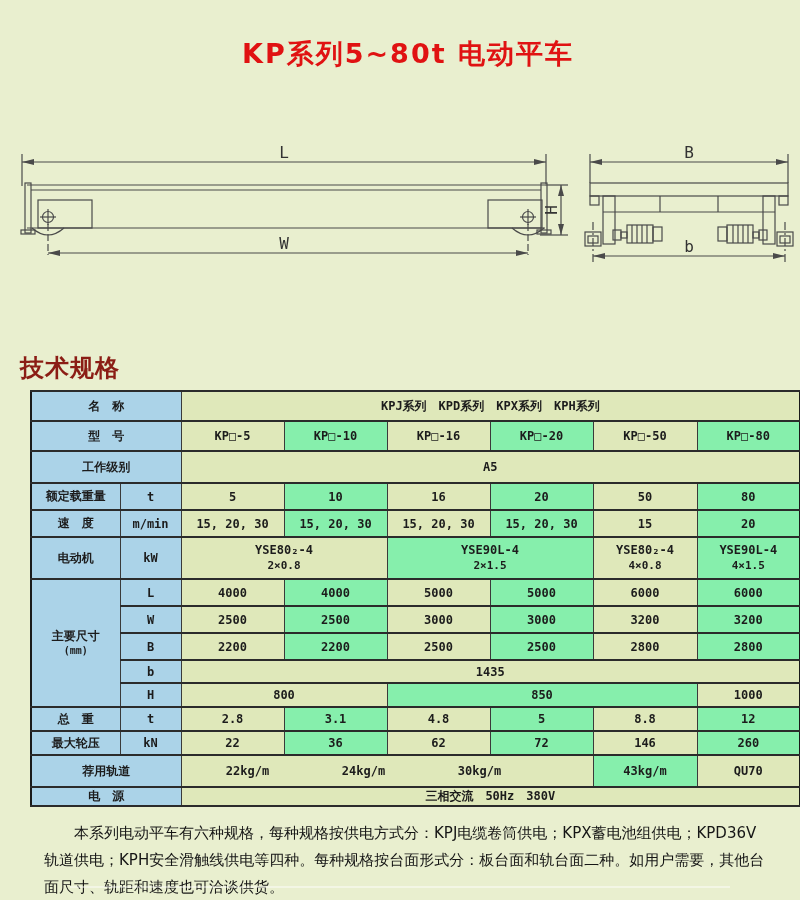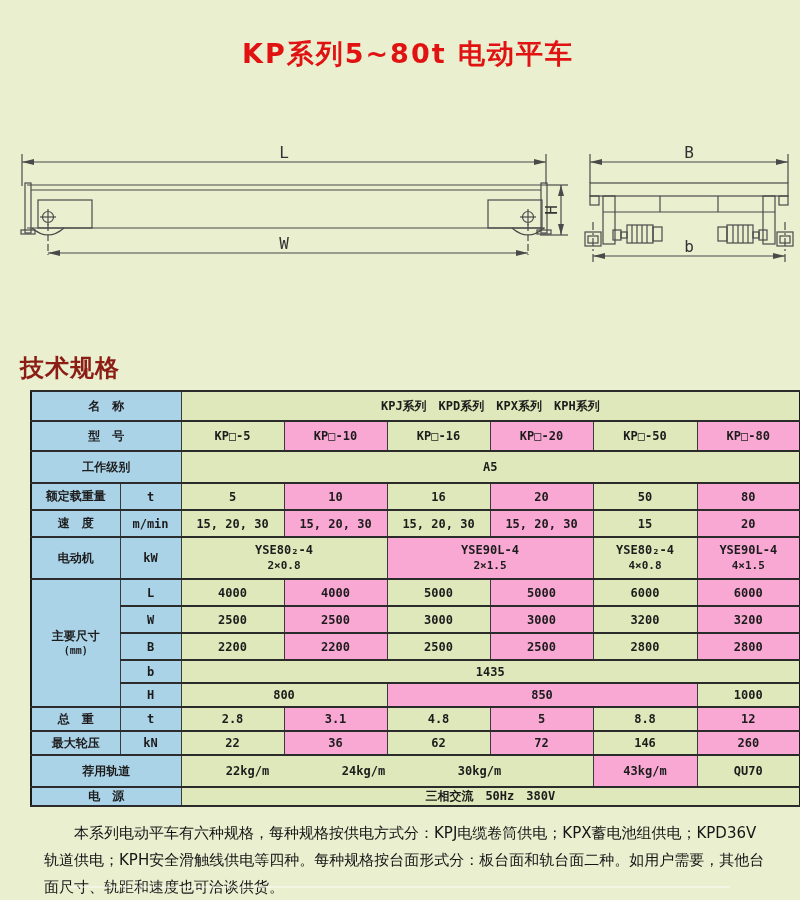--- a/index.html
+++ b/index.html
@@ -32,21 +32,21 @@
     border:2px solid #1a1a1a;
     margin-left:12px;
   }
   table.spec td{
     border-left:1px solid #3a3a3a;border-right:1px solid #3a3a3a;
     border-top:2px solid #2b2b2b;border-bottom:2px solid #2b2b2b;
     padding:0;overflow:hidden;
   }
   .hd{background:#abd3e8}
   .g{background:#dfe8ba}
-  .b{background:#f9a8d4}
+  .b{background:#86efac}
   .r30{height:30px}.r26{height:32px}.r27{height:27px}
   .r42{height:42px}.r23{height:23px}.r24{height:24px}.r28{height:16px}
   .two-line{line-height:1.35}
   .two-line .sub2{font-size:11px}
   .dims-label span{display:block;line-height:1.3}
   .dims-label .mm{font-size:10px;font-weight:bold}
   .rail-flex{display:flex;justify-content:space-around;align-items:flex-end;padding:0 55px 0 8px}
   .footer-text{
     position:absolute;left:40px;top:816px;width:722px;margin:4px;
     font-size:15px;line-height:1.8;color:#151515;text-indent:2em;

